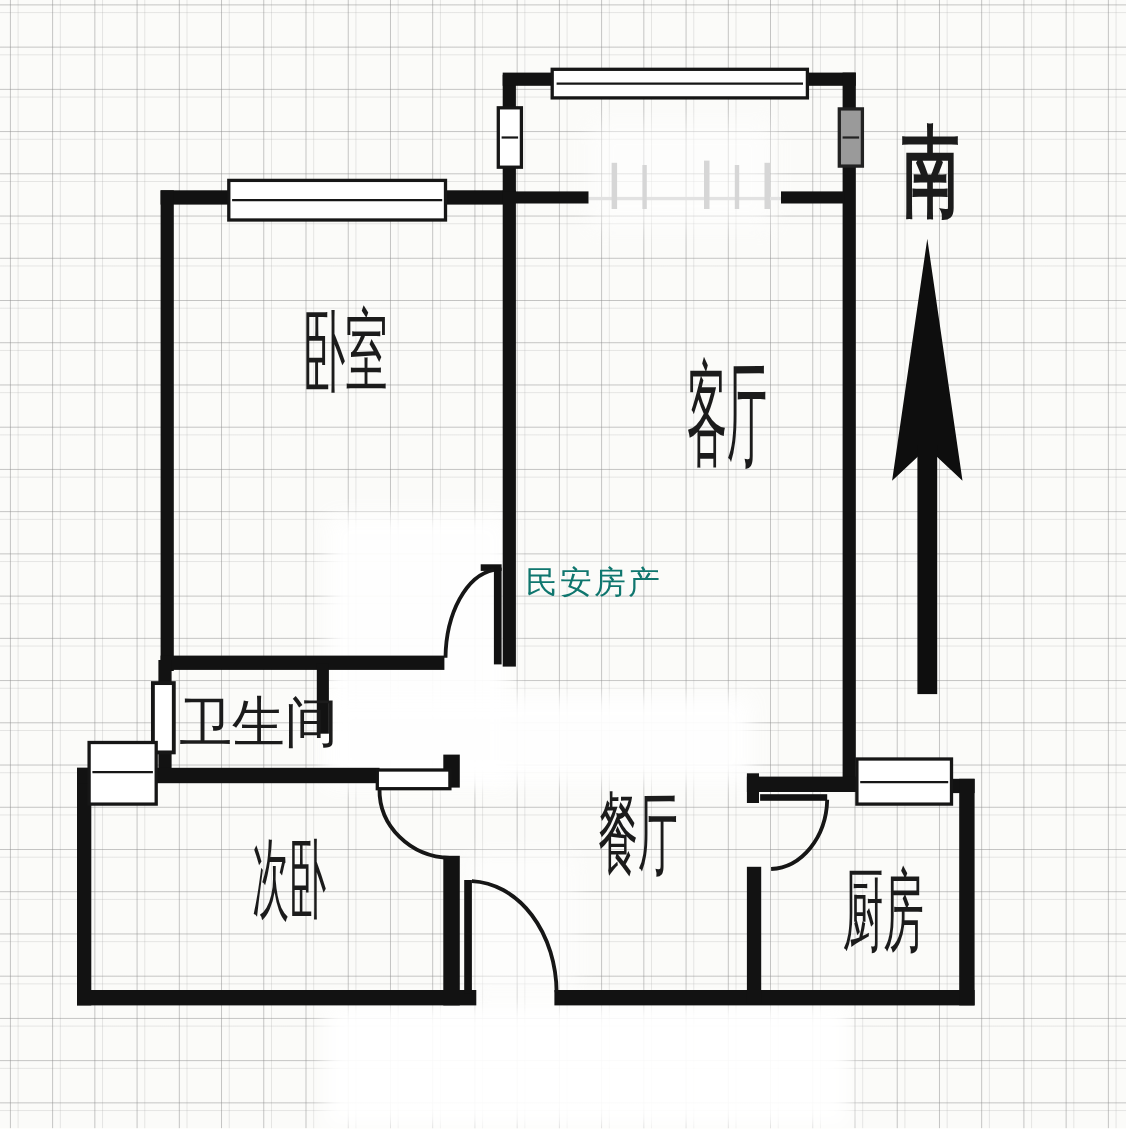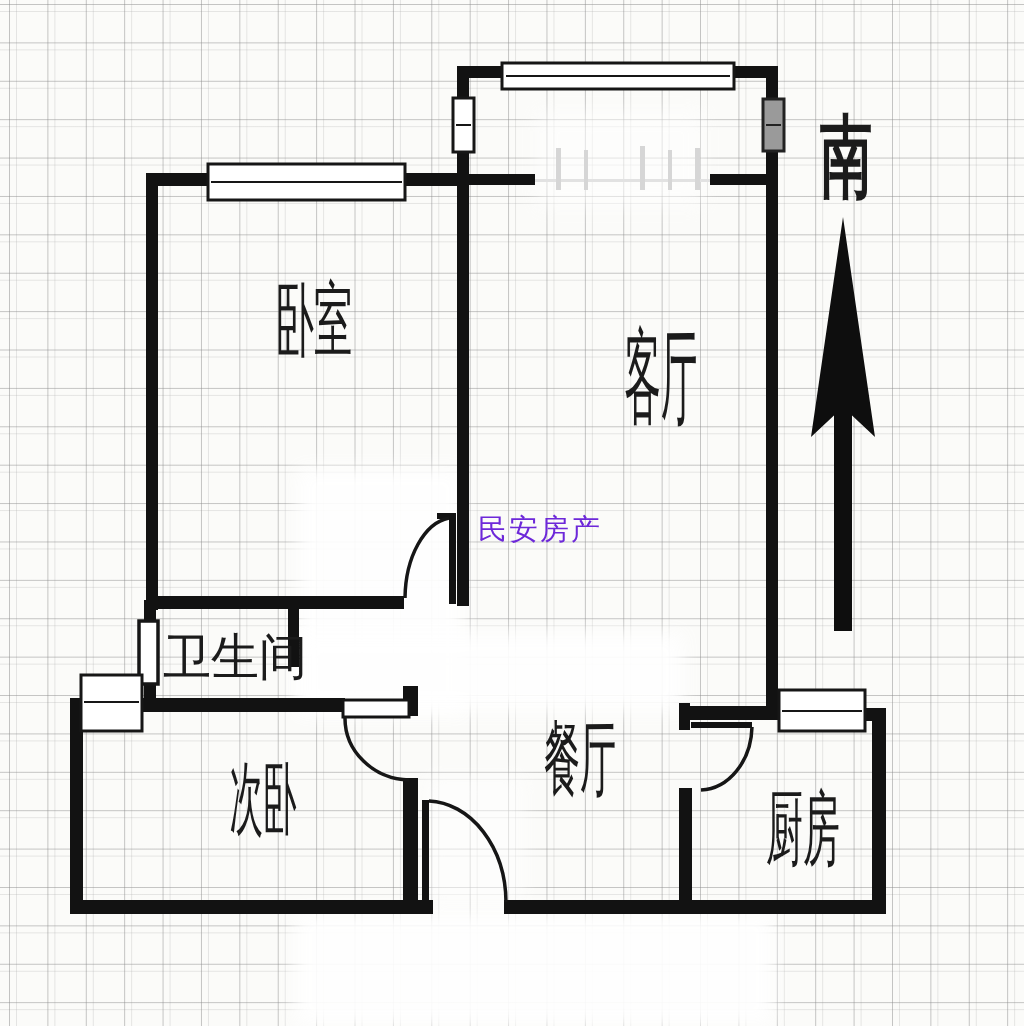--- a/index.html
+++ b/index.html
@@ -28,21 +28,21 @@
     position:absolute;
     color:#1b1b1b;
     line-height:1;
     white-space:nowrap;
     transform:translate(-50%,-50%) scaleX(var(--sx,1));
     font-weight:500;
     letter-spacing:0;
   }
   .watermark{
     position:absolute;
-    color:#6d28d9;
+    color:#0f766e;
     font-size:29px;
     letter-spacing:2px;
     line-height:1;
     white-space:nowrap;
   }
 </style>
 </head>
 <body>
 
 <div class="plan">

